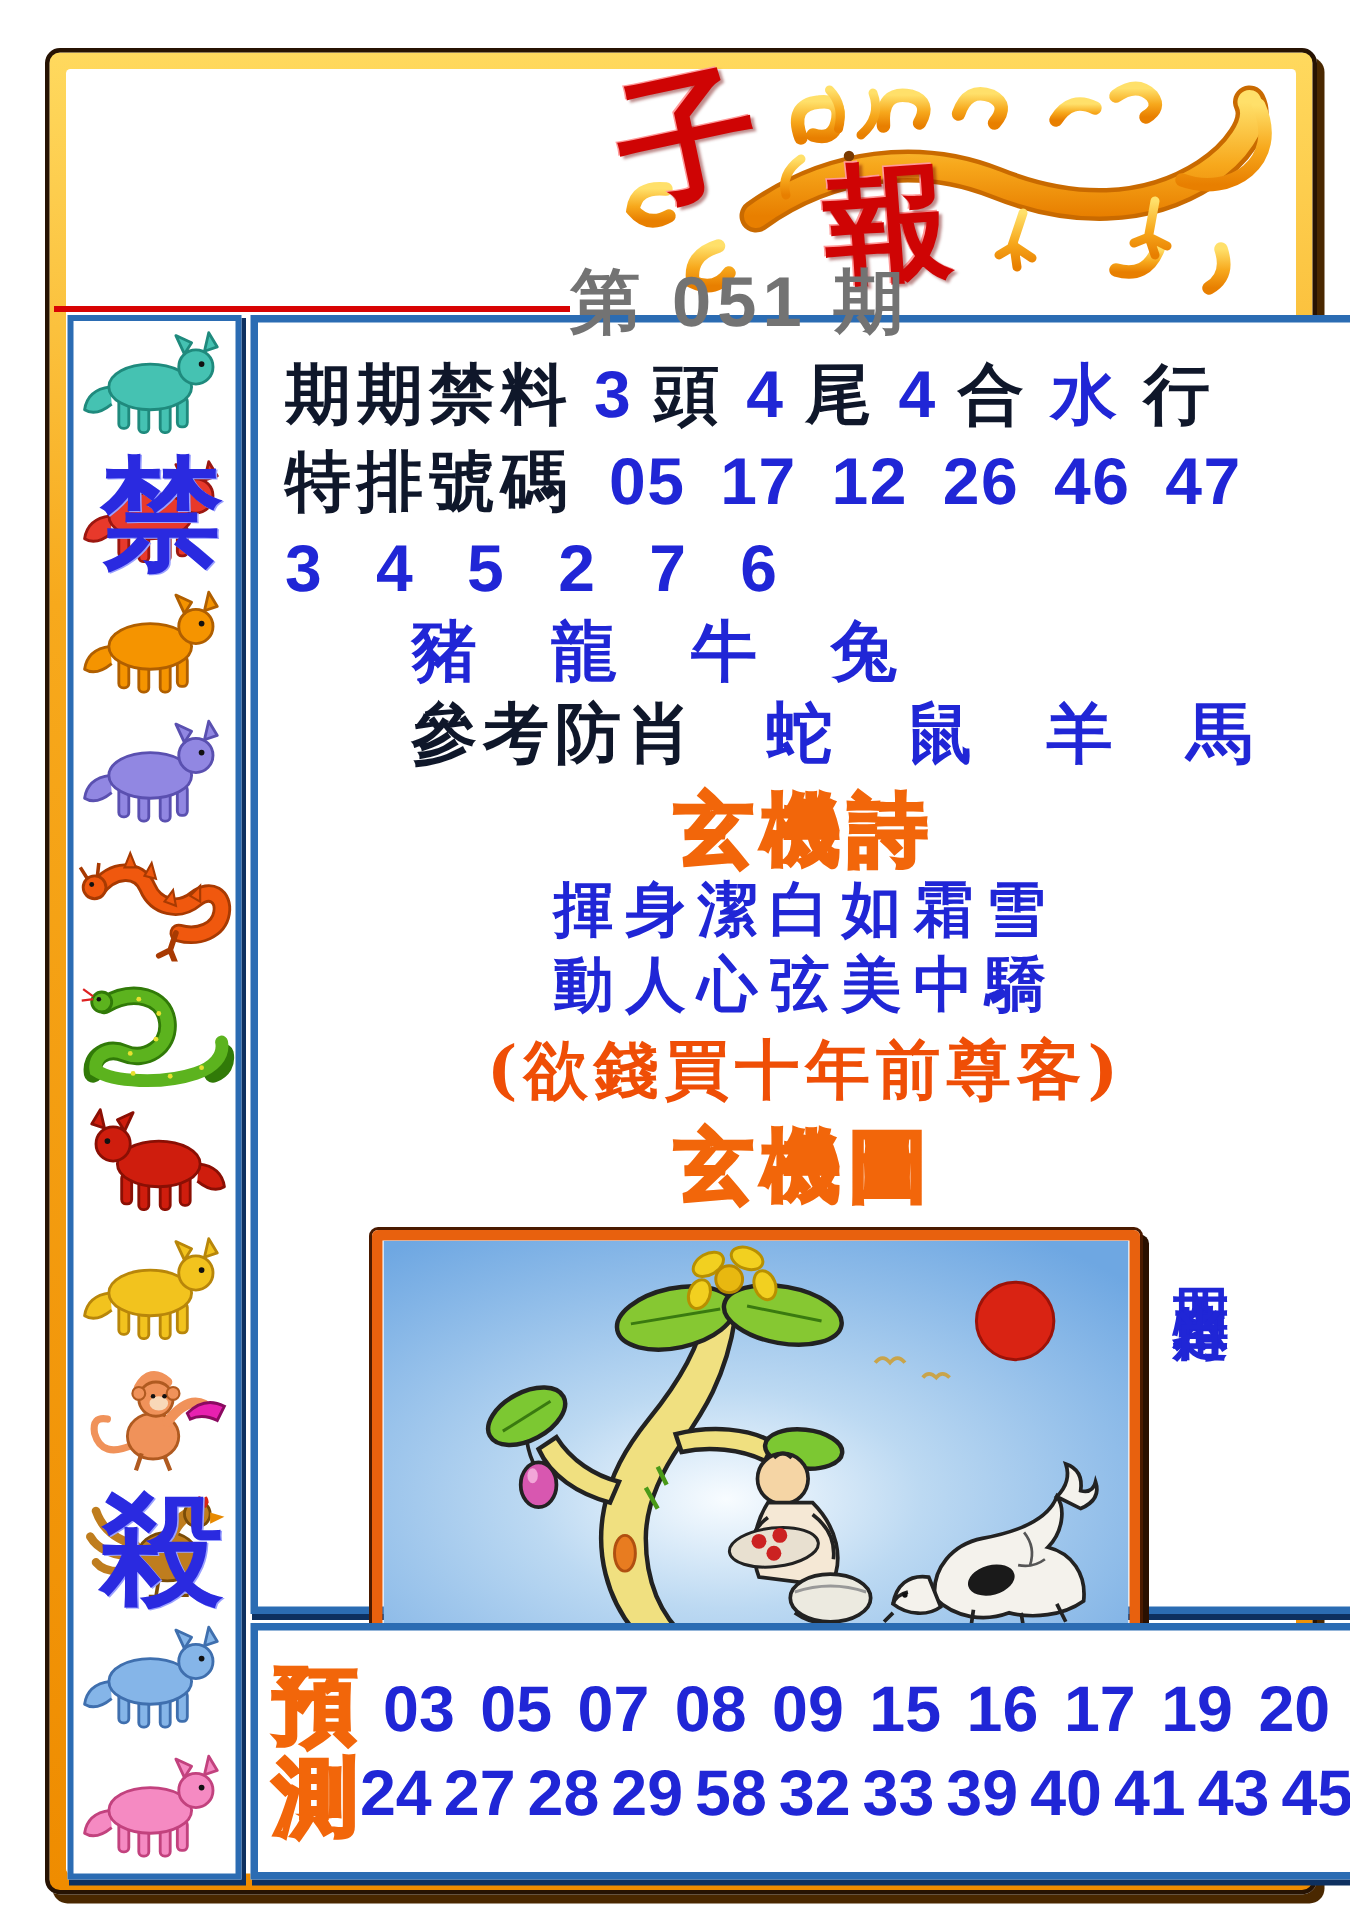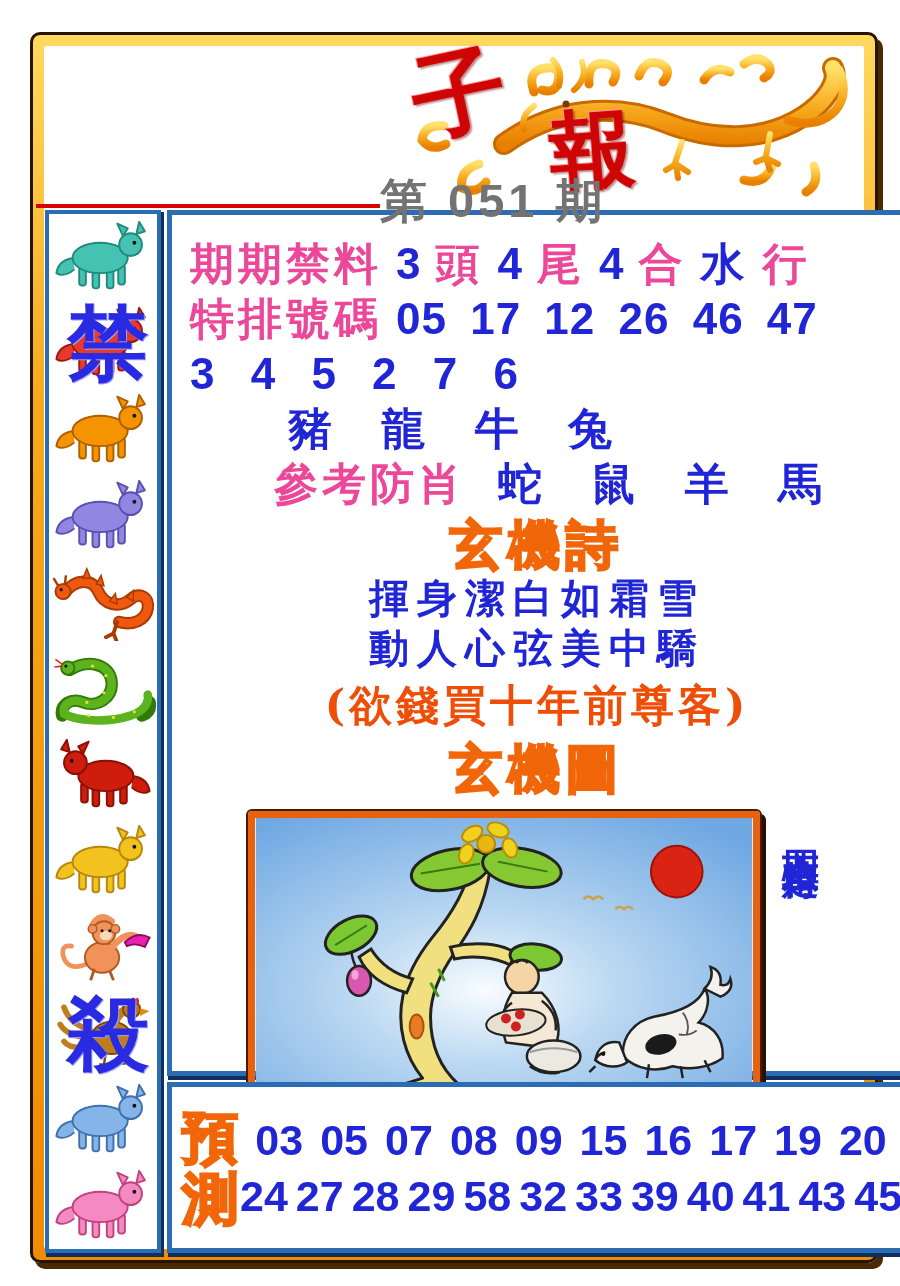--- a/index.html
+++ b/index.html
@@ -34,21 +34,21 @@
                 font-size:82px;font-weight:bold;color:#2a2ae0;line-height:1;
                 font-family:"DejaVu Serif",serif;text-shadow:1px 1px 0 #9aa0ff;}
   .maincol{flex:1;display:flex;flex-direction:column;gap:6px;}
   .mainbox{box-sizing:border-box;height:866px;background:#fff;border:5px solid #2b6cb3;
            box-shadow:2px 3px 0 1px #0d3060;padding-top:26px;}
   
   .row{display:flex;align-items:baseline;gap:14px;margin:0 0 9px 18px;
        font-size:44px;font-weight:bold;line-height:46px;white-space:nowrap;}
   .row.indent{margin-left:102px;}
   .seg{font-family:"DejaVu Serif",serif;letter-spacing:4px;}
-  .seg-o{color:#ec4899;}
+  .seg-o{color:#0f172a;font-family:Liberation Mono, monospace;}
   .seg-b{color:#2026d6;}
   .num{font-family:"Liberation Sans",sans-serif;letter-spacing:1px;word-spacing:10px;}
   .spread{word-spacing:26px;}
   .spread.num{word-spacing:18px;letter-spacing:3px;}
   
   .bubble{color:#fff;-webkit-text-stroke:2.6px #f2660a;font-weight:bold;
           font-family:"DejaVu Serif",serif;}
   @supports not (-webkit-text-stroke:1px #000){.bubble{color:#f2660a;}}
   .sec-title{text-align:center;font-size:52px;line-height:56px;margin-top:10px;letter-spacing:6px;}
   .poem-line{text-align:center;font-size:40px;line-height:50px;font-weight:bold;color:#2026d6;
@@ -336,31 +336,31 @@
                   <span class="seg seg-o">頭</span>
                   <span class="seg seg-b num">4</span>
                   <span class="seg seg-o">尾</span>
                   <span class="seg seg-b num">4</span>
                   <span class="seg seg-o">合</span>
                   <span class="seg seg-b">水</span>
                   <span class="seg seg-o">行</span>
                 </div>
                 <div class="row">
                   <span class="seg seg-o">特排號碼</span>
-                  <span class="seg seg-b num" style="margin-left: 0;">05 17 12 26 46 47</span>
+                  <span class="seg seg-b num" style="margin-left: 10px;">05 17 12 26 46 47</span>
                 </div>
                 <div class="row">
                   <span class="seg seg-b num spread" style="">3 4 5 2 7 6</span>
                 </div>
                 <div class="row indent">
-                  <span class="seg seg-b spread" style="margin-left: 14px;">豬 龍 牛 兔</span>
+                  <span class="seg seg-b spread" style="">豬 龍 牛 兔</span>
                 </div>
                 <div class="row indent">
                   <span class="seg seg-o">參考防肖</span>
-                  <span class="seg seg-b spread" style="margin-left: 18px;">蛇 鼠 羊 馬</span>
+                  <span class="seg seg-b spread" style="margin-left: 31px;">蛇 鼠 羊 馬</span>
                 </div>
               </div>
 
             <div class="sec-title bubble">玄機詩</div>
             <div class="poem-line">揮身潔白如霜雪</div>
             <div class="poem-line">動人心弦美中驕</div>
             <div class="hint-line">(欲錢買十年前尊客)</div>
 
             <div class="sec-title bubble diagram-title">玄機圖</div>
 

